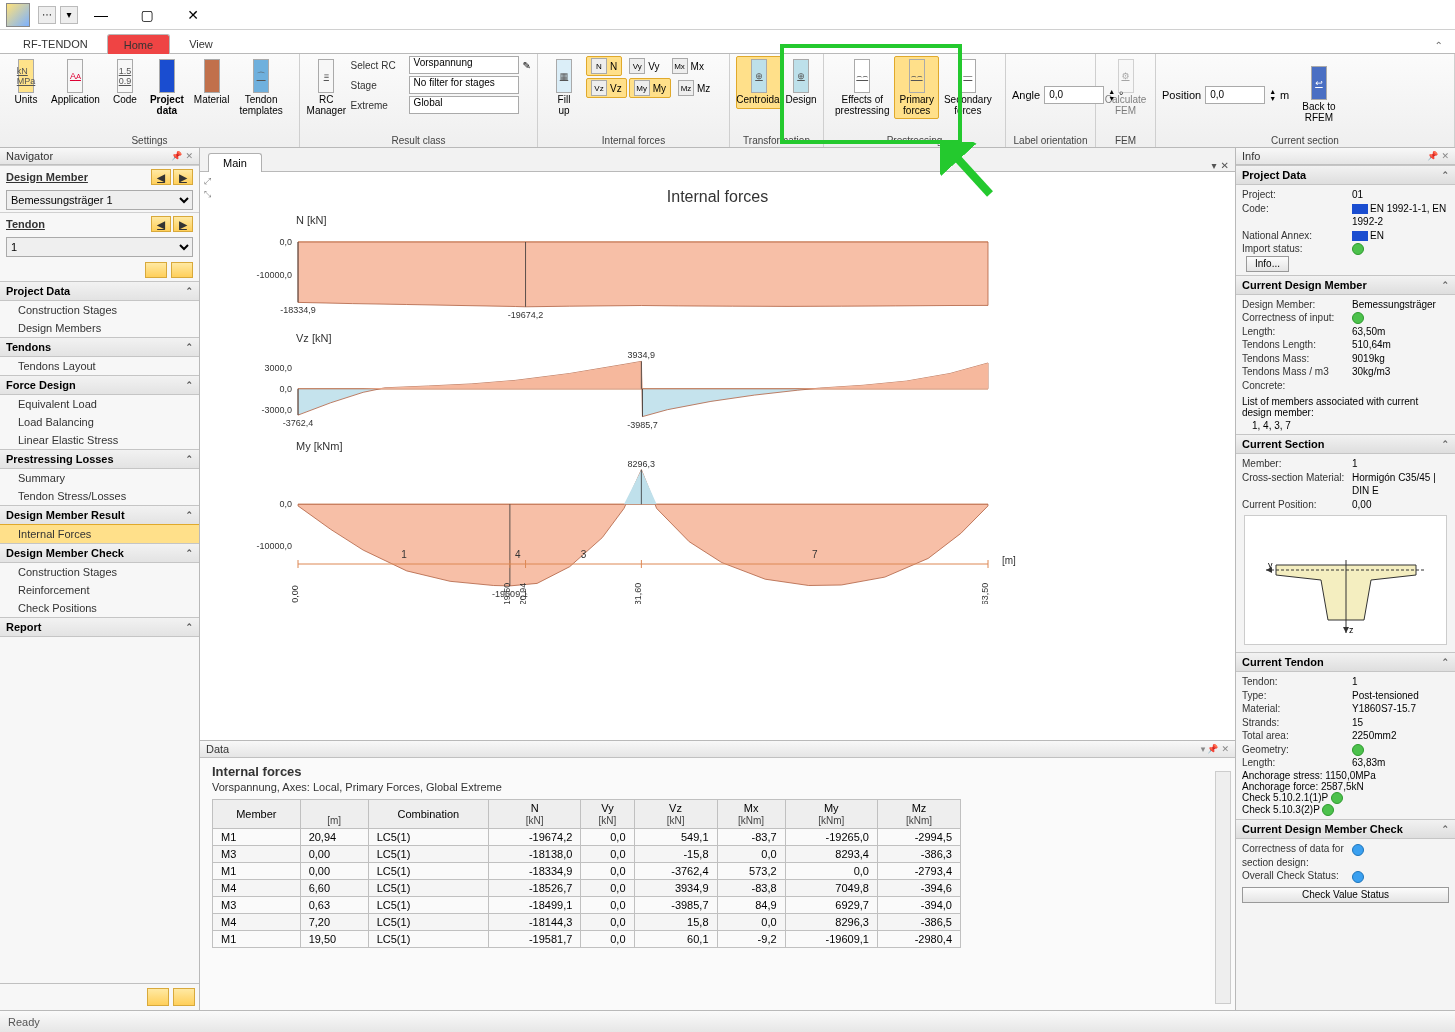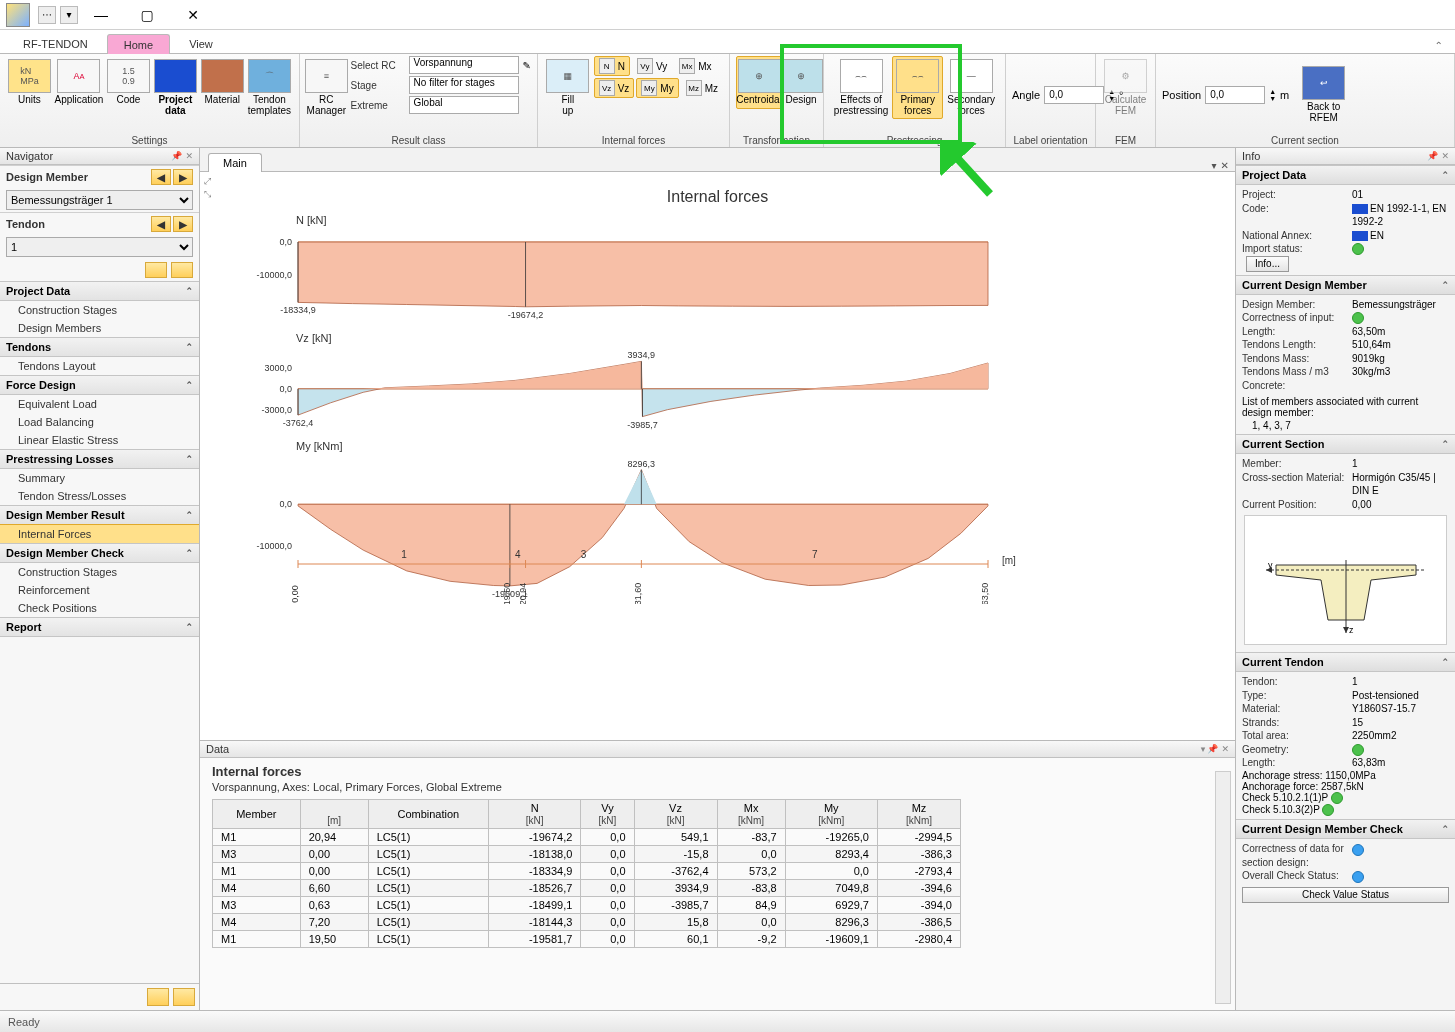--- a/index.html
+++ b/index.html
@@ -10,31 +10,31 @@
 .titlebar .app-icon { width: 24px; height: 24px; margin: 0 6px; background: linear-gradient(135deg,#ffe27a,#7cb1ff); border: 1px solid #888; }
 .titlebar .qat { display:flex; gap:4px; margin-left:2px; }
 .titlebar .qat .qbtn { width:18px; height:18px; border:1px solid #bbb; background:#eee; font-size:10px; display:flex;align-items:center;justify-content:center; }
 .titlebar .title { flex: 1; text-align: center; font-size: 12px; color: #555; }
 .titlebar .winbtns { display: flex; }
 .titlebar .winbtns div { width: 46px; height: 30px; display: flex; align-items: center; justify-content: center; font-size: 14px; }
 
 
 .tabstrip { height: 24px; display: flex; align-items: flex-end; border-bottom: 1px solid #b9b9b9; font-size: 11px; padding-left: 6px; }
 .tabstrip .tab { padding: 4px 16px 3px; border: 1px solid transparent; border-bottom: none; margin-right: 2px; color: #333; }
-.tabstrip .tab.active { border-color: #b9b9b9; border-top-left-radius: 3px; border-top-right-radius: 3px; background: #f9a8d4; position: relative; top: 1px; }
+.tabstrip .tab.active { border-color: #b9b9b9; border-top-left-radius: 3px; border-top-right-radius: 3px; background: #ef4444; position: relative; top: 1px; }
 .tabstrip .chev { margin-left: auto; margin-right: 8px; font-size: 10px; color: #666; padding: 2px 4px; }
 
 
 .ribbon { height: 94px; background: linear-gradient(#fbfbfb,#efefef); border-bottom: 1px solid #b9b9b9; display: flex; font-size: 11px; }
 .rgroup { border-right: 1px solid #cfcfcf; padding: 2px 6px 0; display: flex; flex-direction: column; }
 .rgroup .body { flex: 1; display: flex; align-items: flex-start; }
 .rgroup .glabel { text-align: center; font-size: 10px; color: #444; padding: 2px 0 1px; }
 .rbtn { display: flex; flex-direction: column; align-items: center; justify-content: flex-start; padding: 2px 4px; border: 1px solid transparent; border-radius: 2px; min-width: 40px; }
 .rbtn.sel { border-color: #e0a92b; background: #ffe08a; }
-.rbtn .icon { width: 43px; height: 34px; border: 1px solid #aaa; background: #f7f7f7; display:flex;align-items:center;justify-content:center; font-size:9px; color:#555; }
+.rbtn .icon { width: 16px; height: 34px; border: 1px solid #aaa; background: #f7f7f7; display:flex;align-items:center;justify-content:center; font-size:9px; color:#555;text-decoration:underline; }
 .rbtn .txt { font-size: 10px; text-align: center; line-height: 1.05; margin-top: 2px; max-width: 70px; }
 .smallrow { display:flex; gap:2px; margin-bottom:2px; }
 .srbtn { display:flex; align-items:center; gap:3px; padding:1px 4px; border:1px solid transparent; border-radius:2px; font-size:10px; }
 .srbtn.sel { border-color:#e0a92b; background:#ffe08a; }
 .srbtn .sicon { width:16px;height:16px;border:1px solid #aaa;background:#eee;font-size:8px;display:flex;align-items:center;justify-content:center; }
 .sel-row { display:flex;align-items:center;gap:4px;font-size:10px;margin-bottom:2px; }
 .sel-row label { width:54px; color:#333; }
 .sel-row select, .sel-row .dd { font-size:10px; height:18px; border:1px solid #aaa; background:#fff; padding:0 4px; min-width:110px; }
 .num-in { display:flex; align-items:center; gap:4px; font-size:11px; }
 .num-in input { width:60px; height:18px; font-size:10px; border:1px solid #aaa; padding-left:4px; }
@@ -42,21 +42,21 @@
 .highlight-box { position:absolute; border:4px solid #24c92e; pointer-events:none; z-index:50; }
 .highlight-arrow { position:absolute; z-index:51; pointer-events:none; }
 
 
 .mainarea { display:flex; height: calc(1032px - 30px - 24px - 94px - 22px); }
 .navigator { width: 200px; border-right:1px solid #b9b9b9; display:flex; flex-direction:column; background:#f7f7f7; }
 .panel-hd { background:linear-gradient(#f8f8f8,#e5e5e5); border-bottom:1px solid #c0c0c0; padding:2px 6px; font-size:11px; color:#333; display:flex; align-items:center; }
 .panel-hd .sp { margin-left:auto; font-size:9px; color:#888; }
 .nav-scroll { flex:1; overflow-y:auto; font-size:11px; }
 .nav-block { border-top:1px solid #d0d0d0; }
-.nav-block .lbl { font-weight:bold; padding:3px 6px; font-size:11px; color:#333; display:flex; align-items:center; }
+.nav-block .lbl { font-weight:bold; padding:3px 6px; font-size:11px; color:#333; display:flex; align-items:center;text-decoration:underline; }
 .nav-block .lbl .arrows { margin-left:auto; display:flex; gap:2px; }
 .nav-block .lbl .arrows .ab { width:20px;height:16px;border:1px solid #d8a93b;background:linear-gradient(#ffe9a3,#ffcf5a);display:flex;align-items:center;justify-content:center;font-size:10px; }
 .nav-dd { margin:2px 6px; }
 .nav-dd select { width:100%; font-size:11px; height:20px; border:1px solid #aaa; }
 .nav-cat { background:linear-gradient(#f2f2f2,#e3e3e3); border-top:1px solid #c5c5c5; border-bottom:1px solid #c5c5c5; padding:3px 6px; font-weight:bold; font-size:11px; display:flex; align-items:center; }
 .nav-cat .chevr { margin-left:auto; font-size:9px; color:#555; }
 .nav-item { padding:3px 18px; font-size:11px; color:#333; }
 .nav-item.sel { background:#ffe08a; border:1px solid #e0a92b; margin:-1px; padding:3px 18px; }
 .nav-footer { padding:4px; display:flex; justify-content:flex-end; gap:4px; border-top:1px solid #c0c0c0; }
 .nav-footer .fb { width:22px;height:18px;border:1px solid #d8a93b;background:linear-gradient(#ffe9a3,#ffcf5a); }

